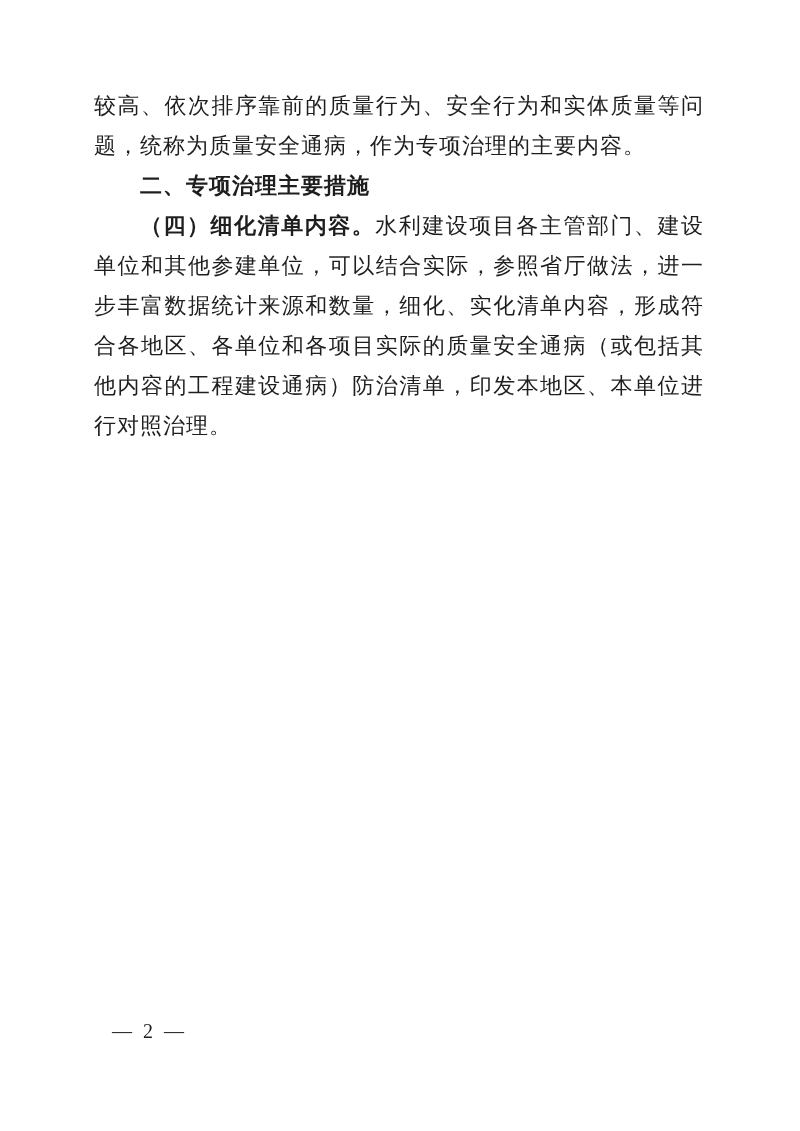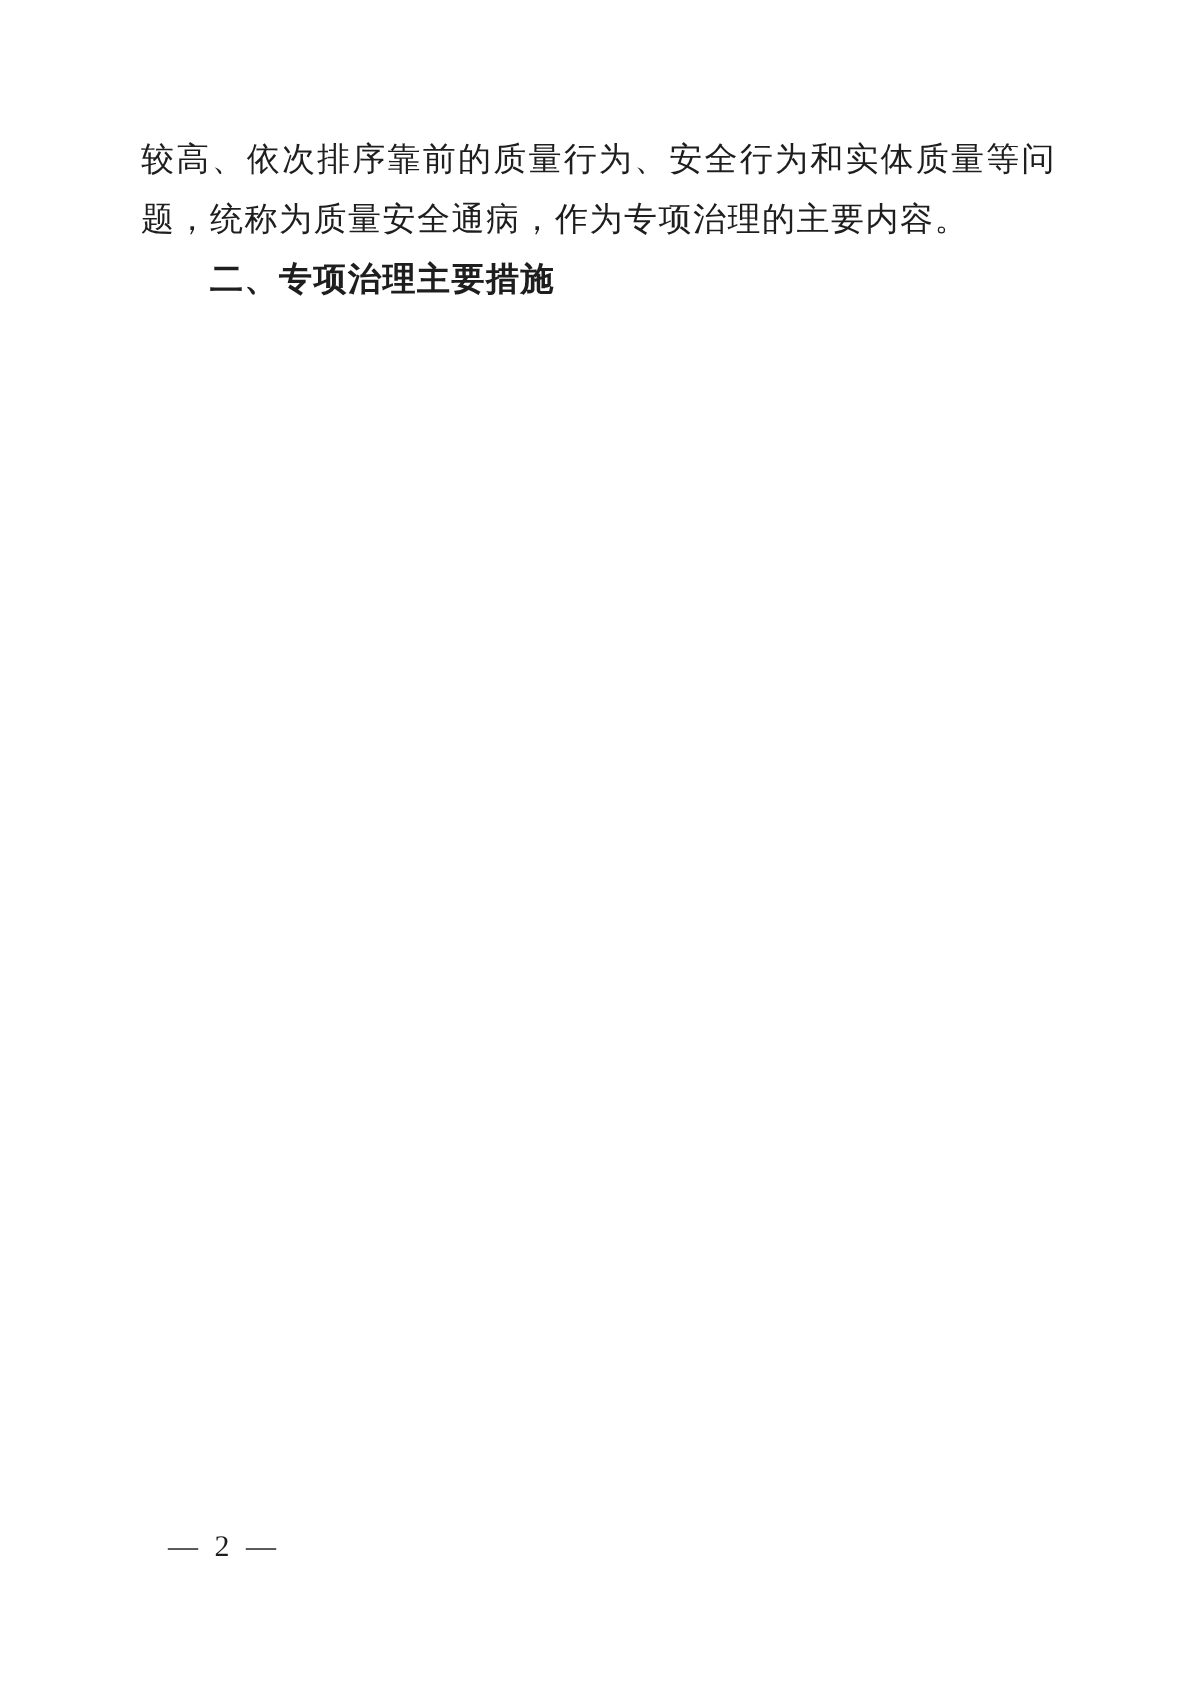--- a/index.html
+++ b/index.html
@@ -62,18 +62,21 @@
   <div class="content">
 
     <p class="para continuation">
       <span>较高、依次排序靠前的质量行为、安全行为和实体质量等问题，统称为质量安全通病，作为专项治理的主要内容。</span>
     </p>
 
 
 
     <h2 class="section-heading">二、专项治理主要措施</h2>
 
+    <p class="para">
+      <span class="lead">（四）细化清单内容。</span><span>水利建设项目各主管部门、建设单位和其他参建单位，可以结合实际，参照省厅做法，进一步丰富数据统计来源和数量，细化、实化清单内容，形成符合各地区、各单位和各项目实际的质量安全通病（或包括其他内容的工程建设通病）防治清单，印发本地区、本单位进行对照治理。</span>
+    </p>
 
 
   </div>
 
   <div class="page-number">— 2 —</div>
 </div>
 
 </body></html>

